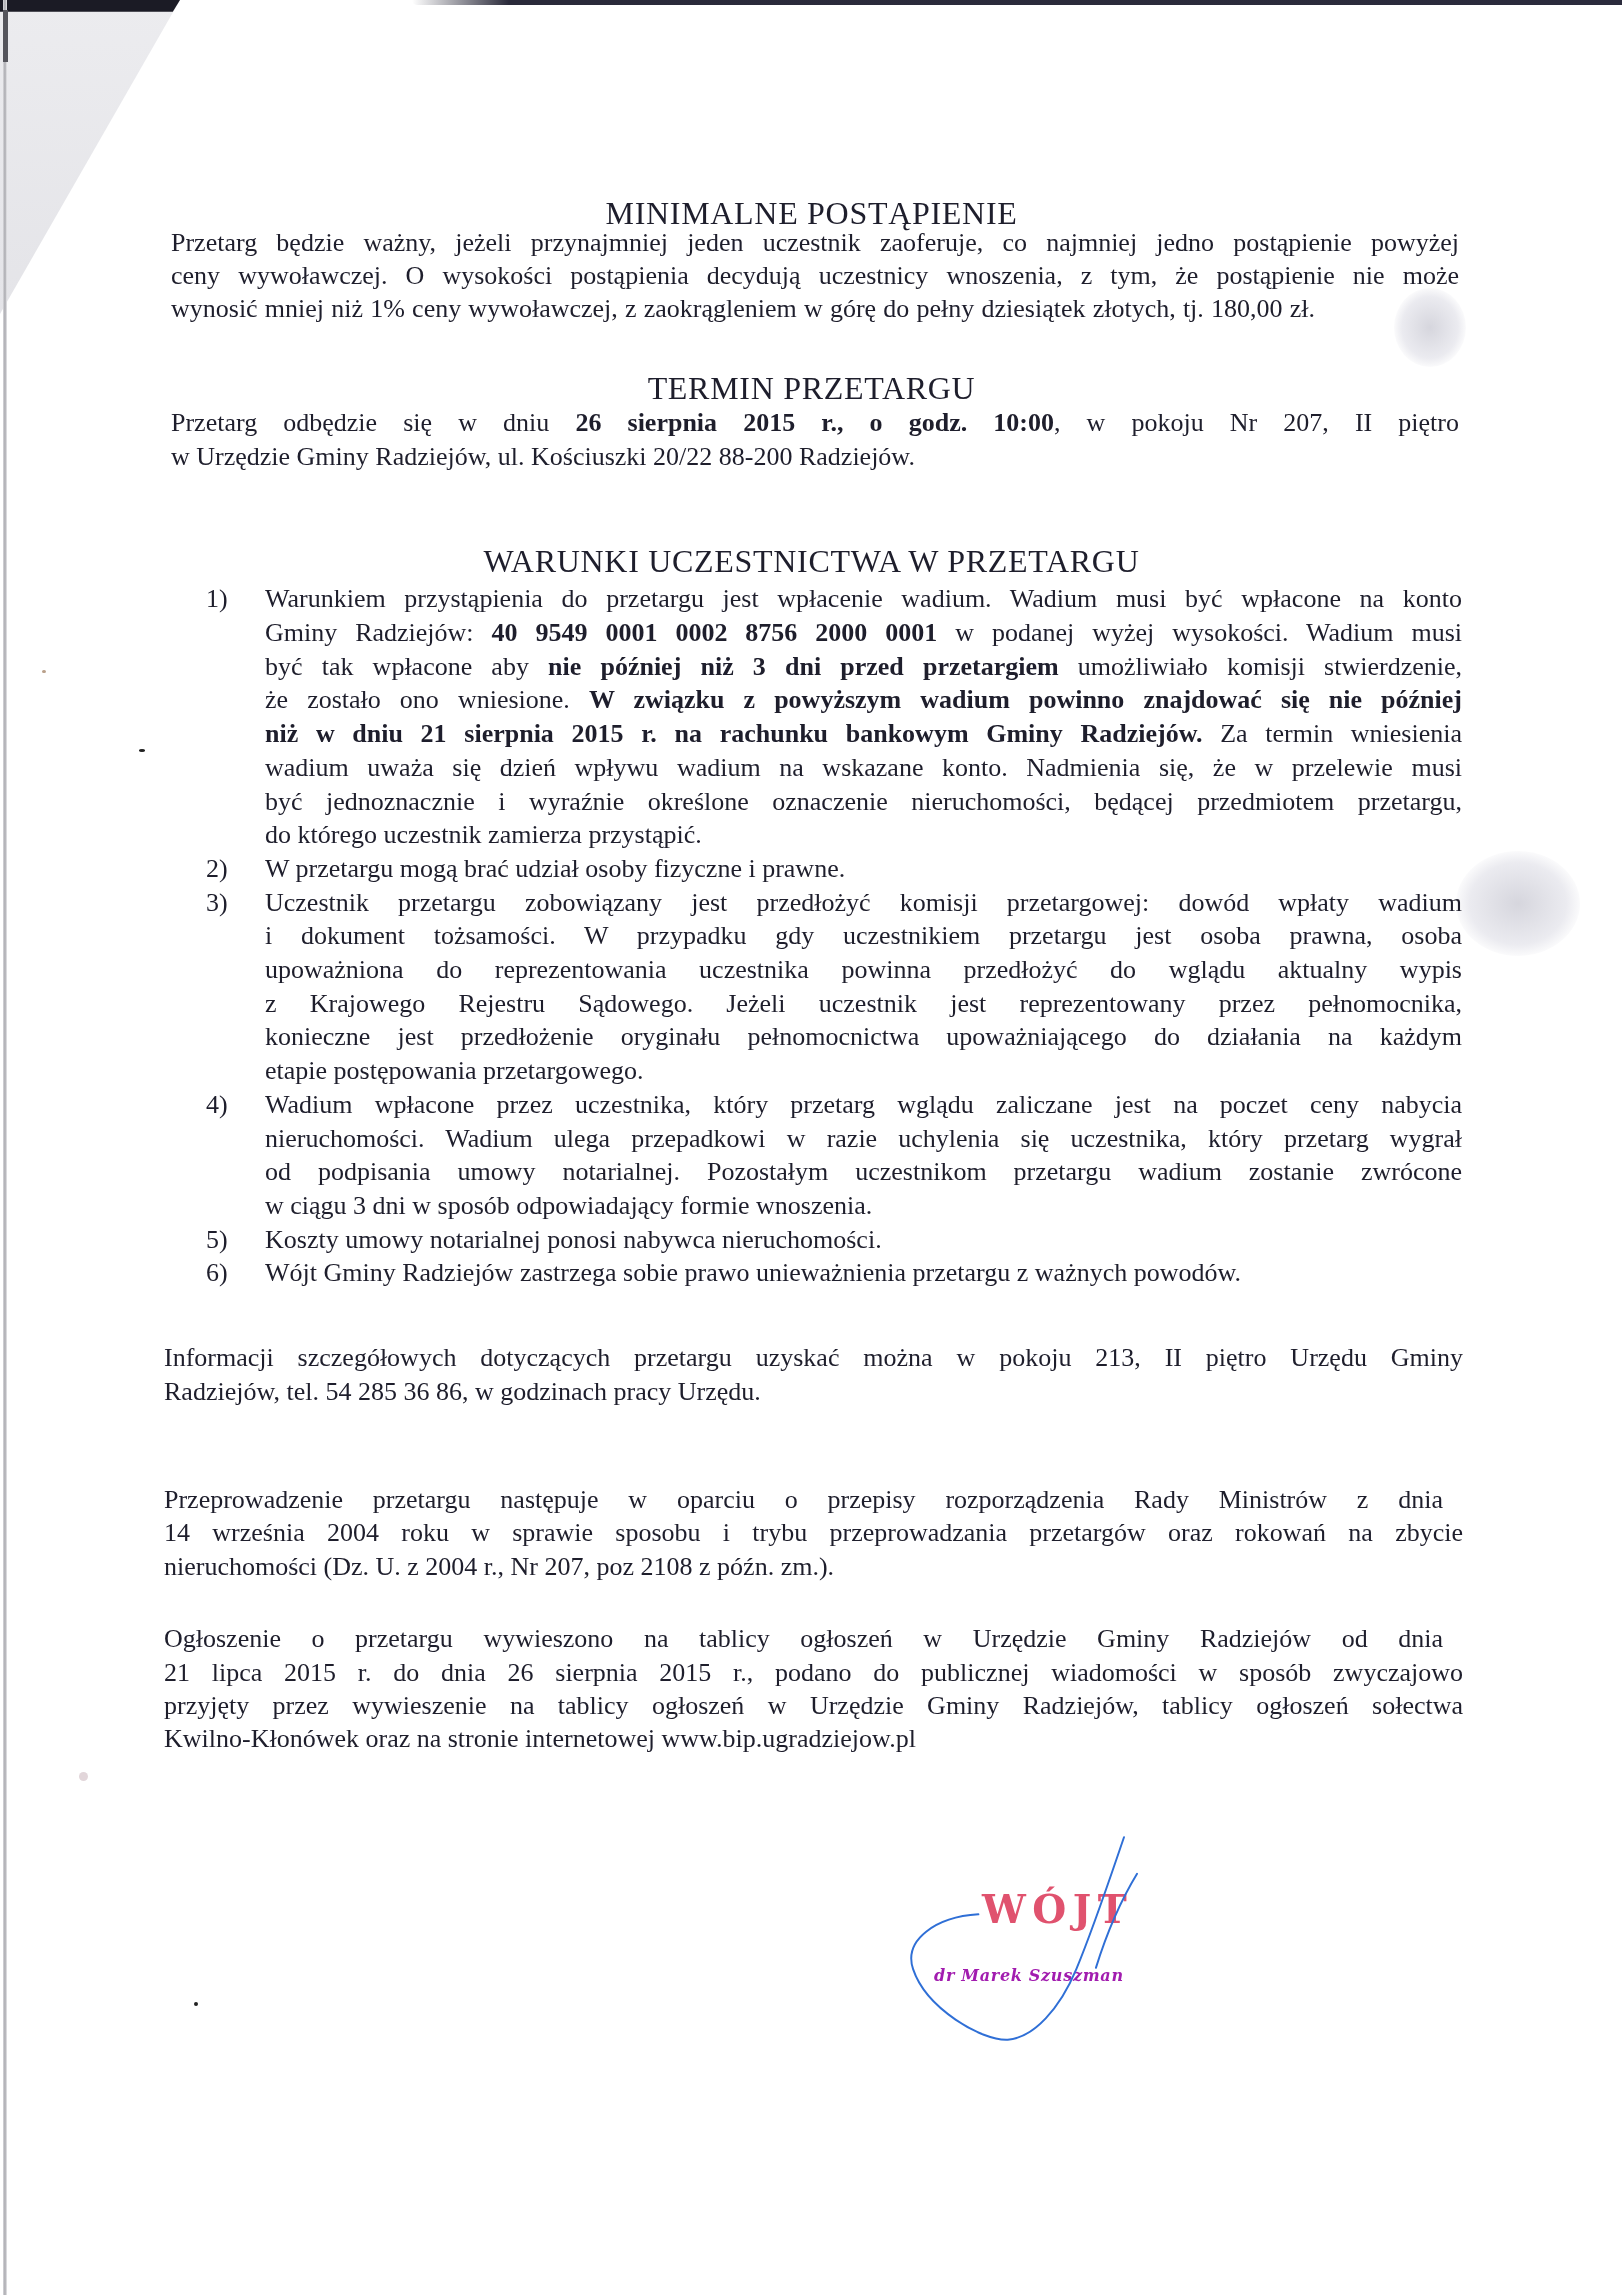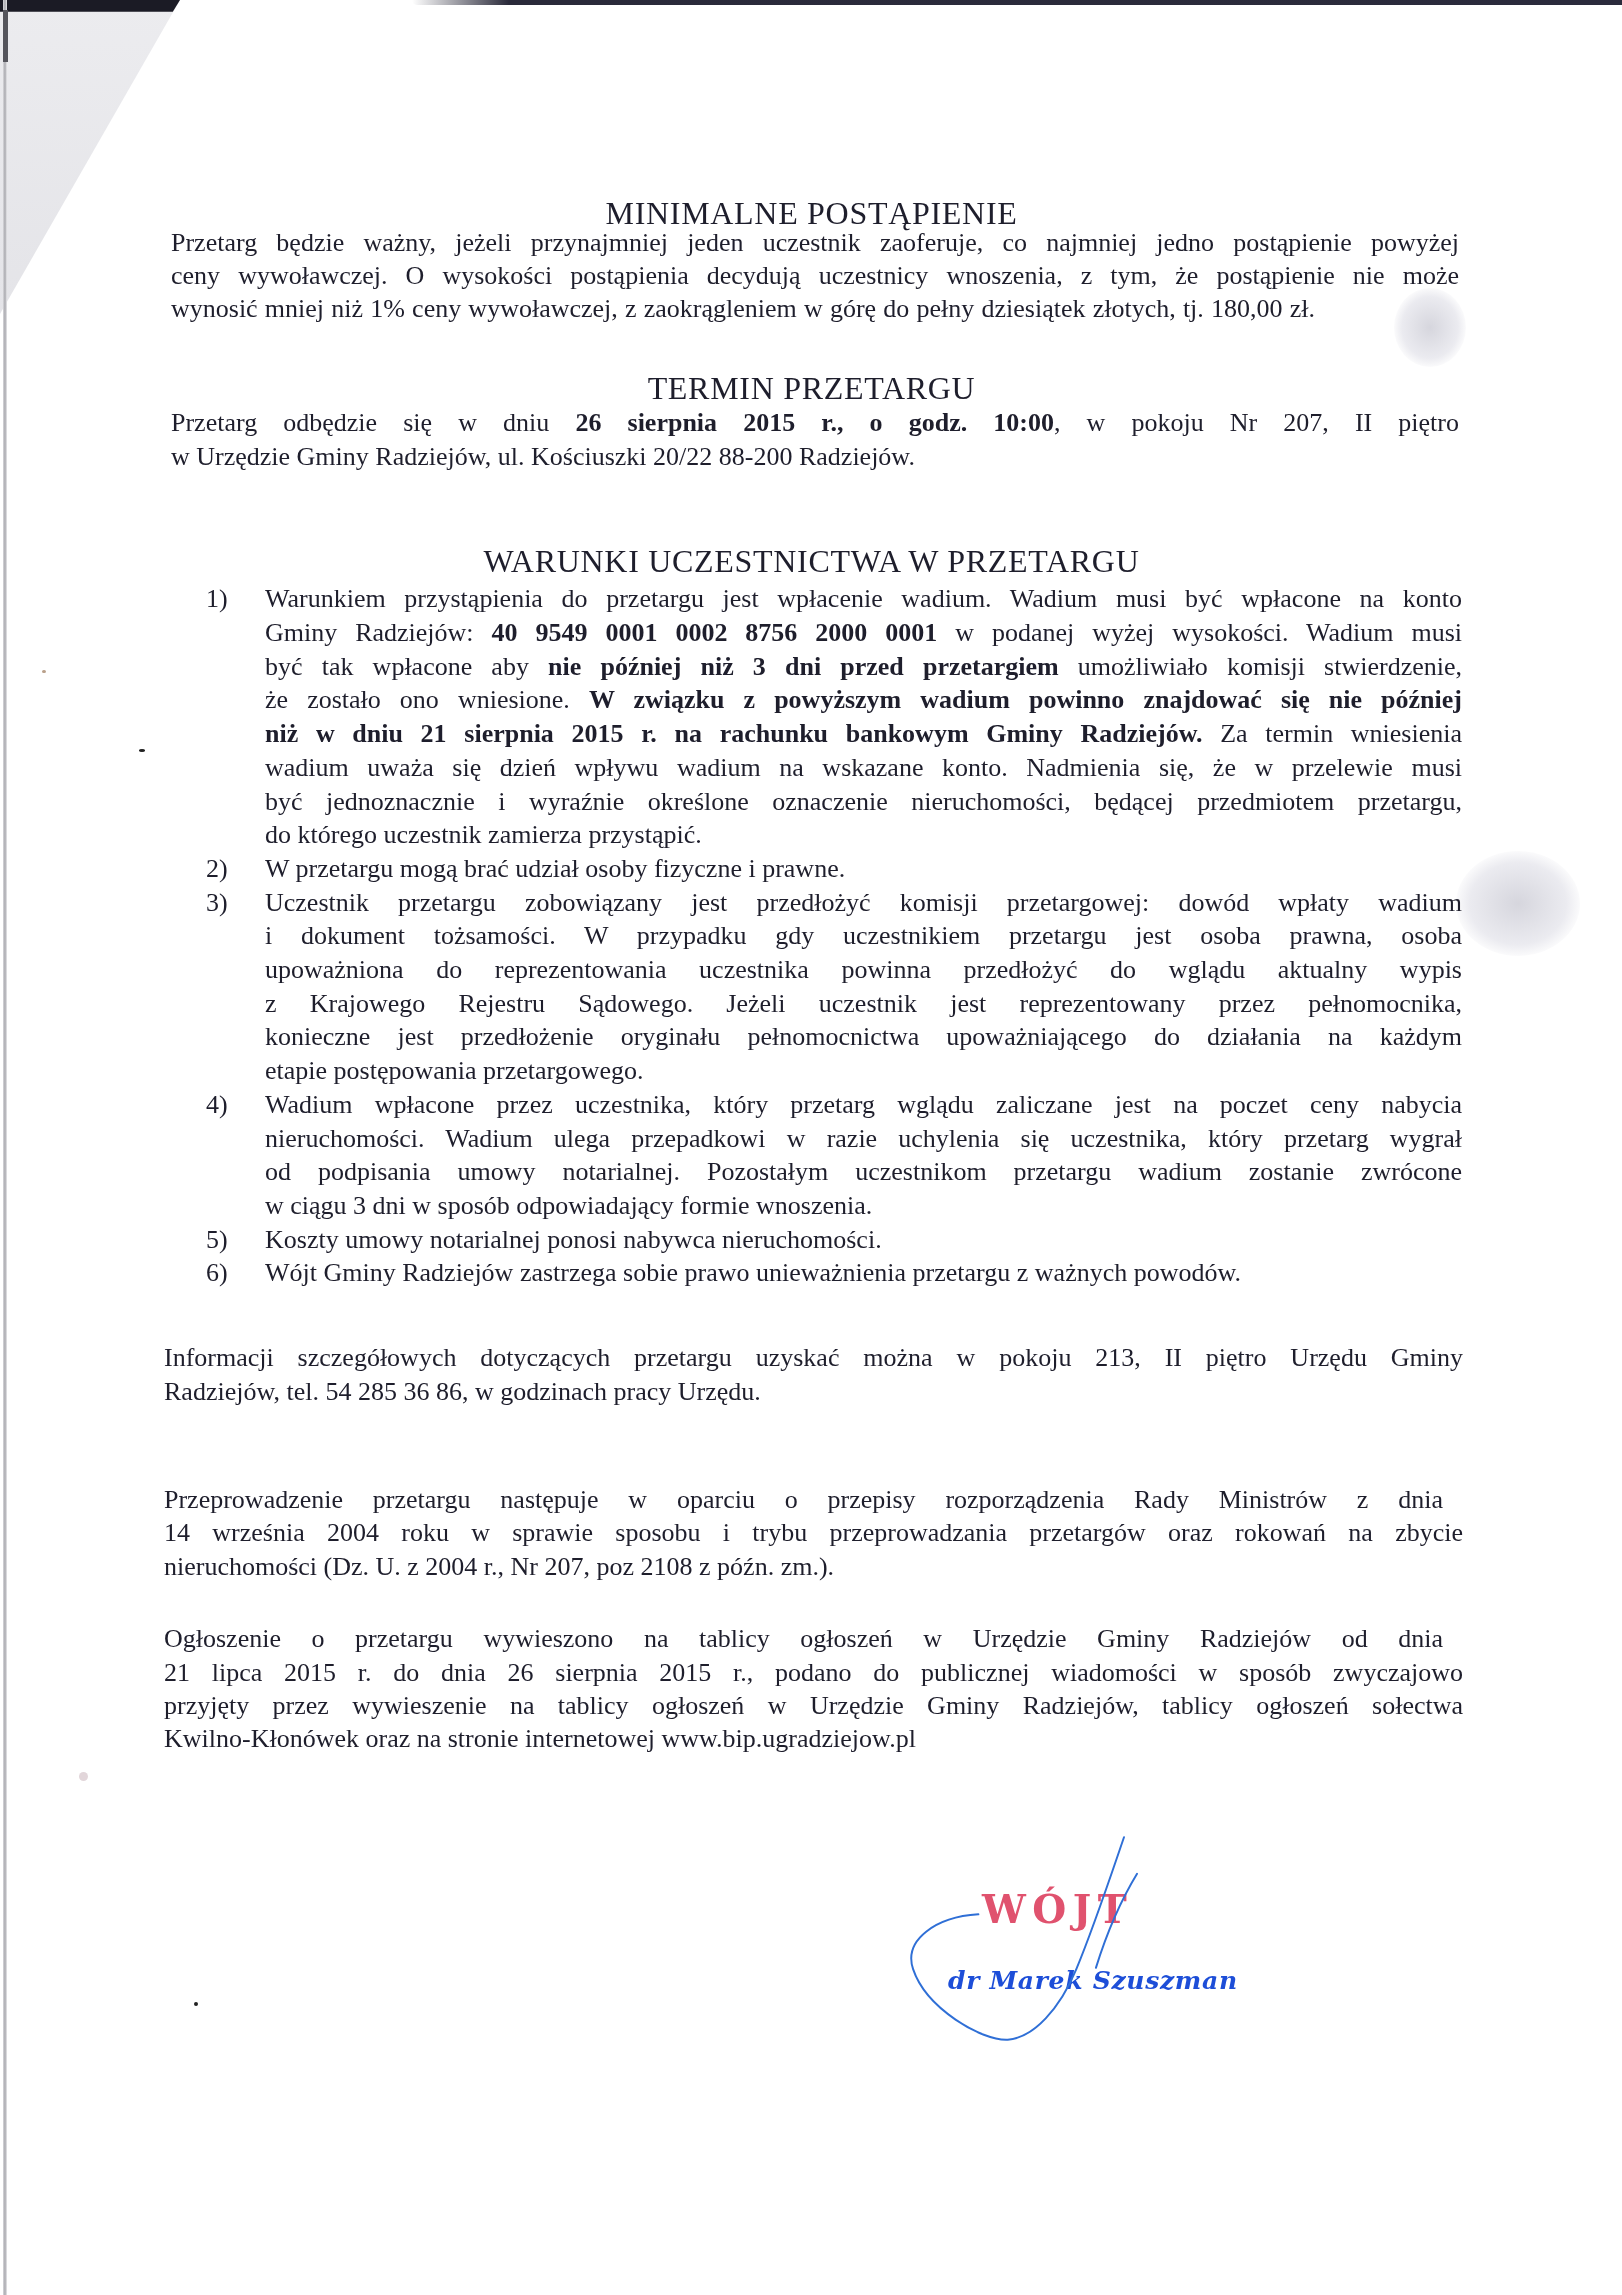--- a/index.html
+++ b/index.html
@@ -47,21 +47,21 @@
   .b { font-weight: bold; }
   .num { position: absolute; left: 206px; font-size: 26px; line-height: 34px; }
 
   
   .stamp-title {
     position: absolute; left: 982px; top: 1888px; font-family: "DejaVu Serif", serif;
     font-weight: bold; font-size: 39px; letter-spacing: 6.5px; color: #e0526e; line-height: 42px;
   }
   .stamp-name {
     position: absolute; left: 934px; top: 1966px; font-family: "DejaVu Serif", serif;
-    font-style: italic; font-weight: bold; font-size: 25px; color: #1d4ed8; letter-spacing: 0.7px; margin-left: 14px;
+    font-style: italic; font-weight: bold; font-size: 16px; color: #a21caf; letter-spacing: 0.7px;
   }
   .signature { position: absolute; left: 877px; top: 1819px; width: 366px; height: 222px; }
 </style>
 </head>
 <body>
 
 <div class="fold-corner"></div>
 <div class="fold-edge-dark"></div>
 <div class="left-edge"></div>
 <div class="left-edge-dark"></div>

